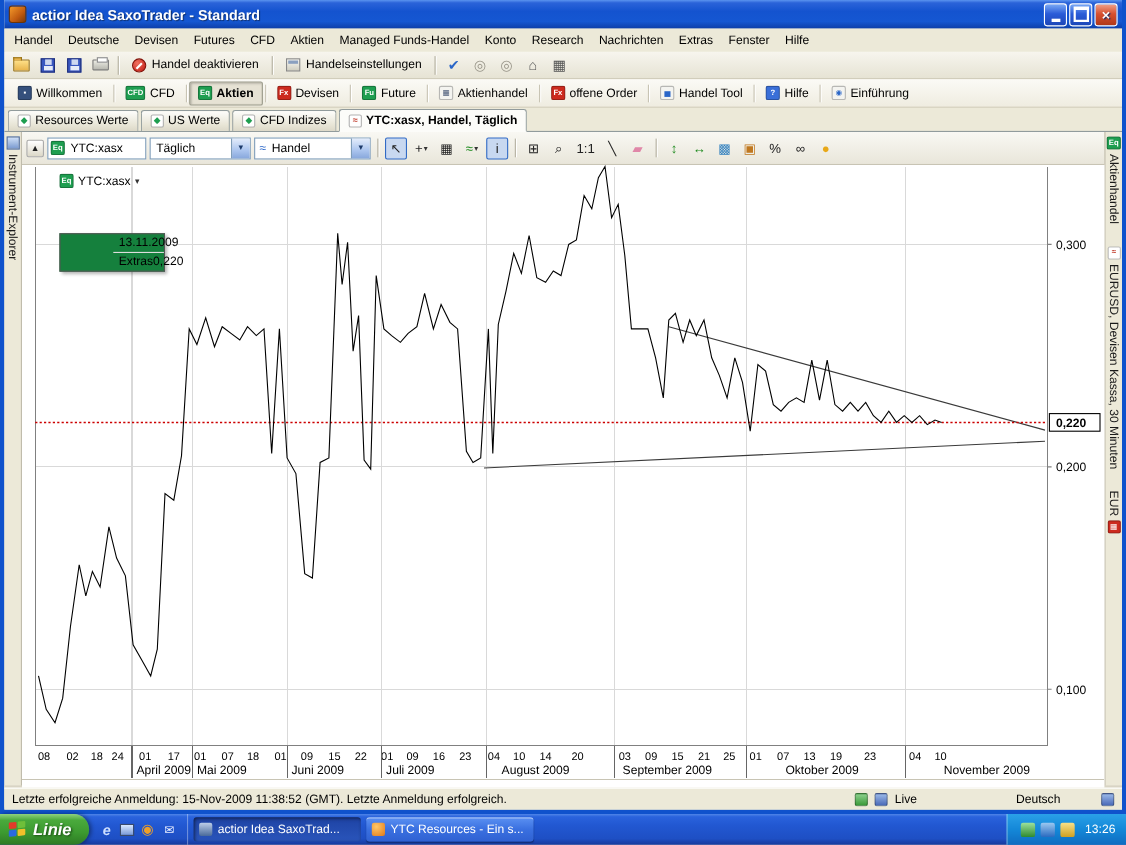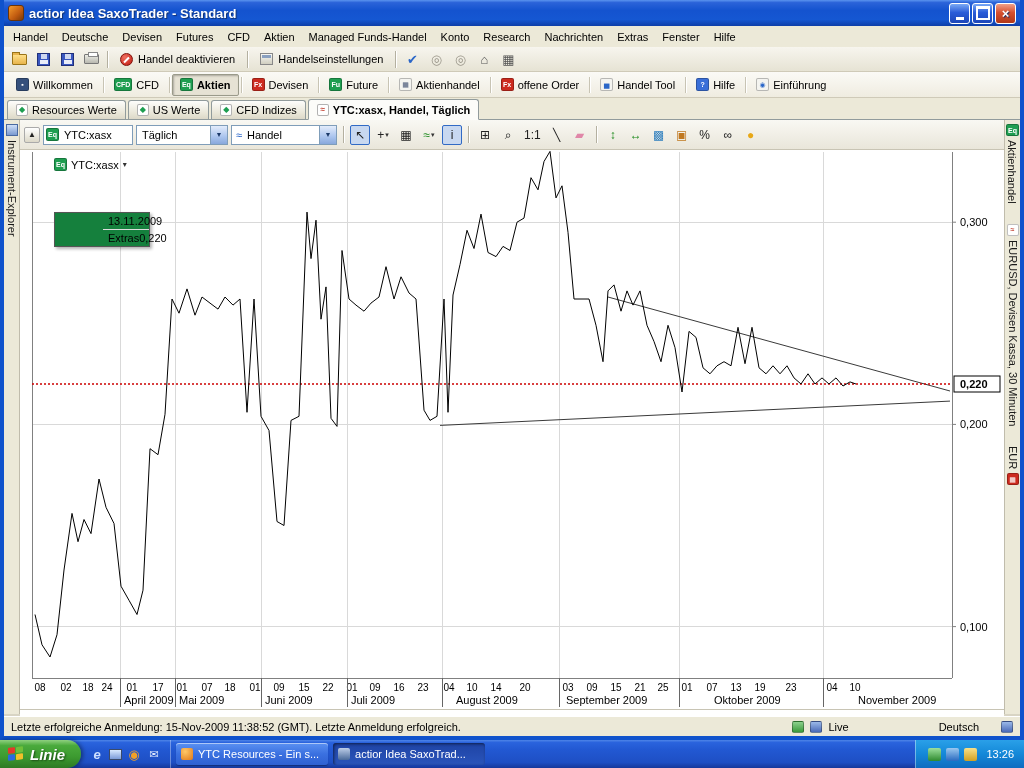--- a/index.html
+++ b/index.html
@@ -108,21 +108,21 @@
   .tipdate { border-bottom:1px solid #ddd; }
 
   
   .statusbar { height:20px; flex:none; display:flex; align-items:center; background:#ece9d8; padding:0 7px;
     border-top:1px solid #fff; box-shadow:0 -2px 0 #d8d4c4; }
   .statusright { margin-left:auto; display:flex; align-items:center; gap:6px; }
   .sicon { width:12px; height:12px; border:1px solid rgba(0,0,0,.3); border-radius:2px; }
   .sicon.green { background:linear-gradient(#8cd08c,#3a9a3a); }
   .sicon.blue  { background:linear-gradient(#9ab8e8,#4a6ab8); }
   .livetext { margin-right:84px; }
-  .langtext { margin-right:16px; }
+  .langtext { margin-right:31px; }
 
   
   .taskbar { position:absolute; left:0; right:0; bottom:0; height:28px; display:flex; align-items:stretch;
     background:linear-gradient(180deg,#4f85e8 0%,#2a63dd 9%,#2258d2 35%,#1e4fc4 80%,#16389b 100%); }
   .startbtn { display:flex; align-items:center; gap:6px; padding:0 16px 0 8px; color:#fff; font-weight:bold; font-style:italic; font-size:15px;
     background:linear-gradient(180deg,#8fd07f 0%,#4aaa3c 20%,#3c9a30 60%,#2e7a24 100%);
     border-radius:0 14px 14px 0; box-shadow:2px 0 4px rgba(0,0,0,.4); text-shadow:1px 1px 2px #1a4a14; }
   .winflag { width:16px; height:14px; display:grid; grid-template-columns:7px 7px; grid-template-rows:6px 6px; gap:1px; transform:skewY(-6deg); }
   .winflag i { border-radius:1px; }
   .f1 { background:#e23a2a; } .f2 { background:#6fbf3a; } .f3 { background:#2a6ae0; } .f4 { background:#f0c02a; }
@@ -507,27 +507,27 @@
         <i class="f4"></i>
       </span>
     <span>Linie</span>
   </div>
   <div class="quicklaunch">
     <span class="ql">e</span>
     <span class="ql ql2"></span>
     <span class="ql ql3">◉</span>
     <span class="ql ql4">✉</span>
   </div>
+  <div class="taskbtn active">
+    <span class="ticon blue"></span>
+    <span class="tlabel">actior Idea SaxoTrad...</span>
+  </div>
   <div class="taskbtn">
     <span class="ticon orange"></span>
     <span class="tlabel">YTC Resources - Ein s...</span>
-  </div>
-  <div class="taskbtn active">
-    <span class="ticon blue"></span>
-    <span class="tlabel">actior Idea SaxoTrad...</span>
   </div>
   <div class="tray">
     <span class="tricon g"></span>
     <span class="tricon b"></span>
     <span class="tricon y"></span>
     <span class="clock">13:26</span>
   </div>
 </div>
 
 </body></html>

